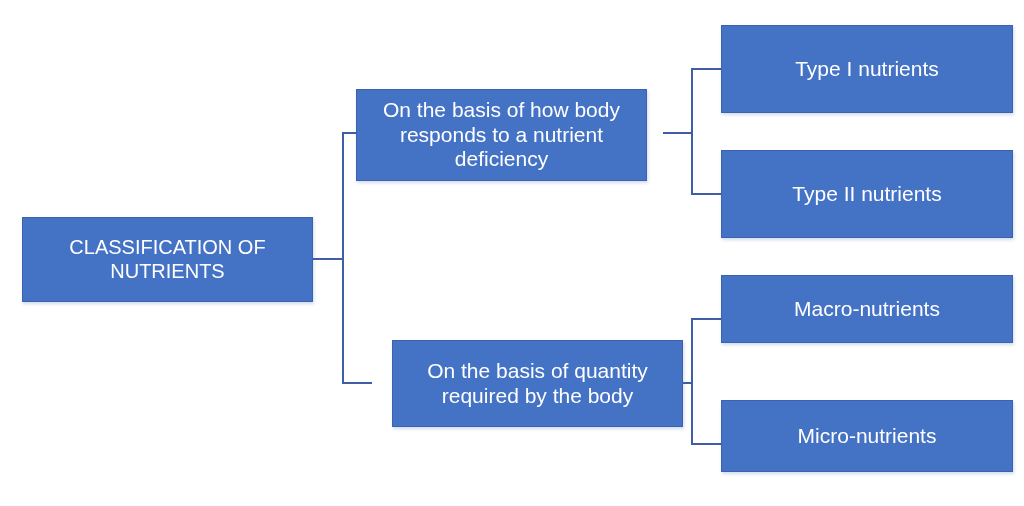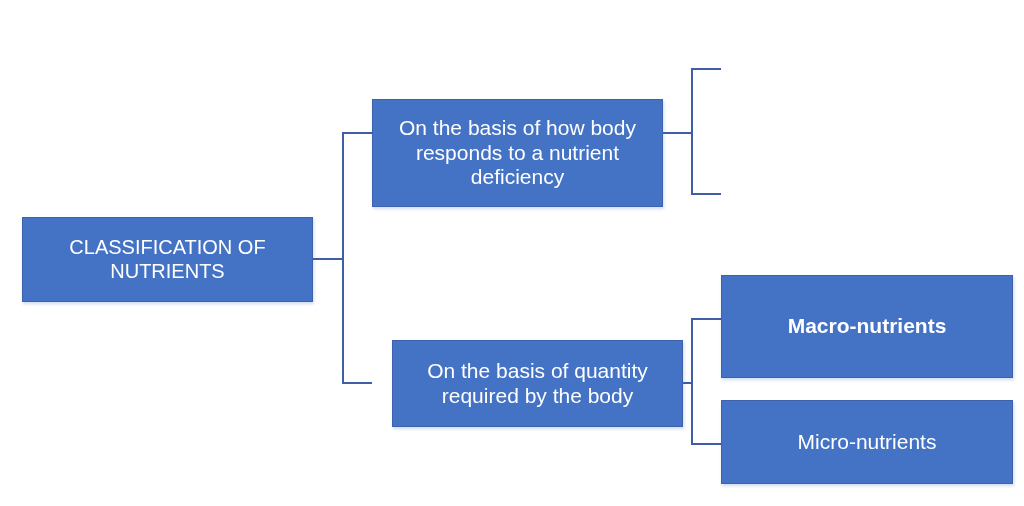--- a/index.html
+++ b/index.html
@@ -32,26 +32,26 @@
     line-height: 1.18;
   }
   .root-node {
     left: 22px; top: 217px;
     width: 291px; height: 85px;
     font-size: 20px;
   }
   .branch-node, .leaf-node {
     font-size: 21px;
   }
-  .branch-upper { left: 372px; top: 89px;  width: 291px; height: 108px; margin-top: 10px; }
+  .branch-upper { left: 356px; top: 89px;  width: 291px; height: 92px; }
   .branch-lower { left: 392px; top: 340px; width: 291px; height: 87px; }
   .leaf-1 { left: 721px; top: 25px;  width: 292px; height: 88px; }
   .leaf-2 { left: 721px; top: 150px; width: 292px; height: 88px; }
-  .leaf-3 { left: 721px; top: 275px; width: 292px; height: 103px; font-weight: bold; }
-  .leaf-4 { left: 721px; top: 400px; width: 292px; height: 84px; }
+  .leaf-3 { left: 721px; top: 275px; width: 292px; height: 68px; }
+  .leaf-4 { left: 721px; top: 400px; width: 292px; height: 72px; }
 
   .connector {
     position: absolute;
     background: #3F5EA6;
   }
   .h-line { height: 2px; }
   .v-line { width: 2px; }
 
   
   .c-root-h   { left: 313px; top: 258px; width: 29px; }
@@ -96,21 +96,27 @@
   </div>
 
   <div class="node branch-node branch-upper">
     <span class="label">On the basis of how body responds to a nutrient deficiency</span>
   </div>
 
   <div class="node branch-node branch-lower">
     <span class="label">On the basis of quantity required by the body</span>
   </div>
 
+  <div class="node leaf-node leaf-1">
+    <span class="label">Type I nutrients</span>
+  </div>
 
+  <div class="node leaf-node leaf-2">
+    <span class="label">Type II nutrients</span>
+  </div>
 
   <div class="node leaf-node leaf-3">
     <span class="label">Macro-nutrients</span>
   </div>
 
   <div class="node leaf-node leaf-4">
     <span class="label">Micro-nutrients</span>
   </div>
 
 </div>

